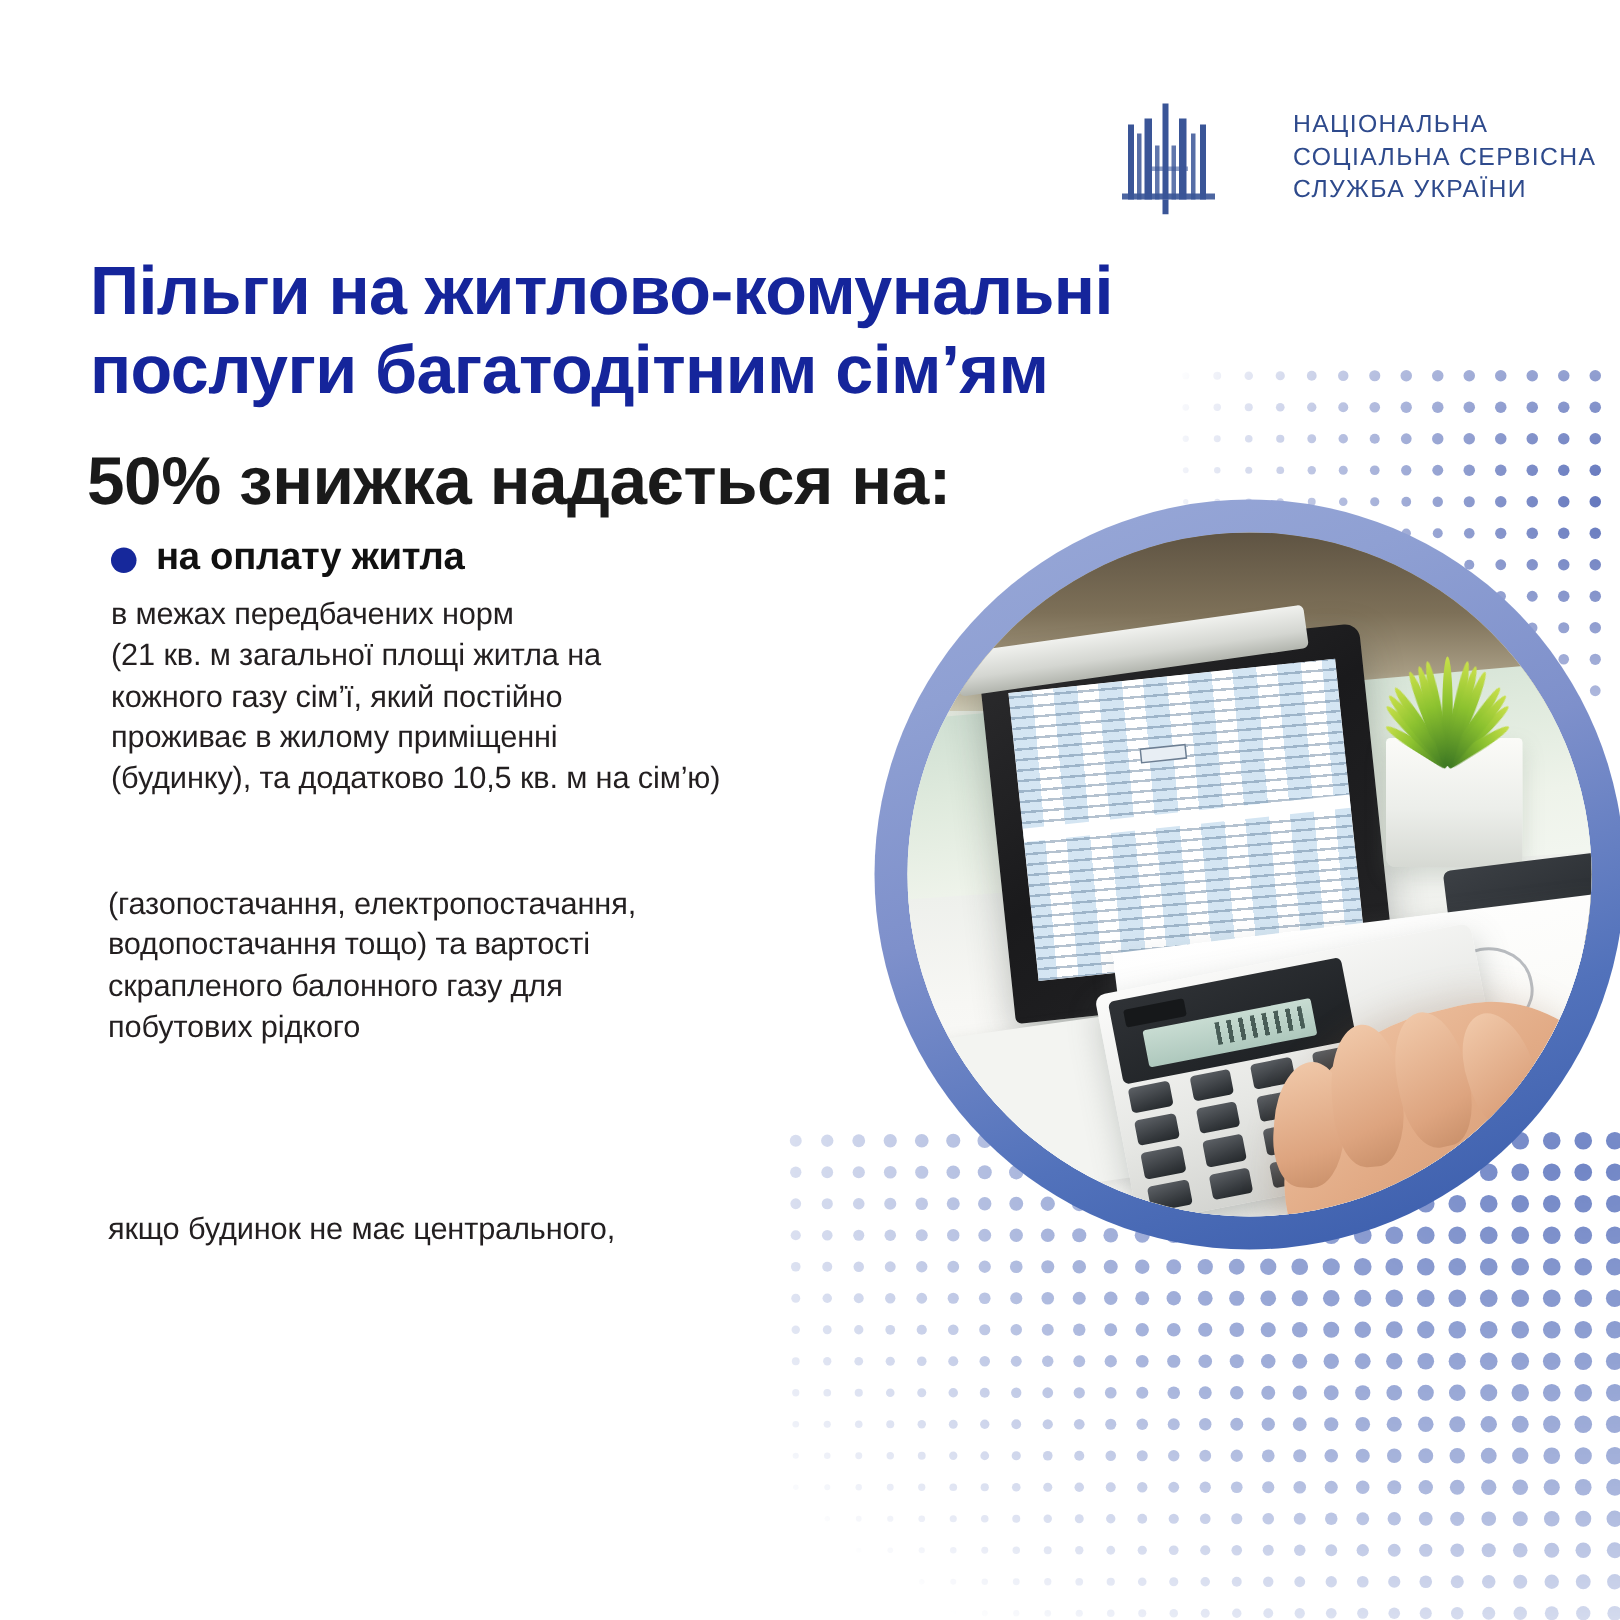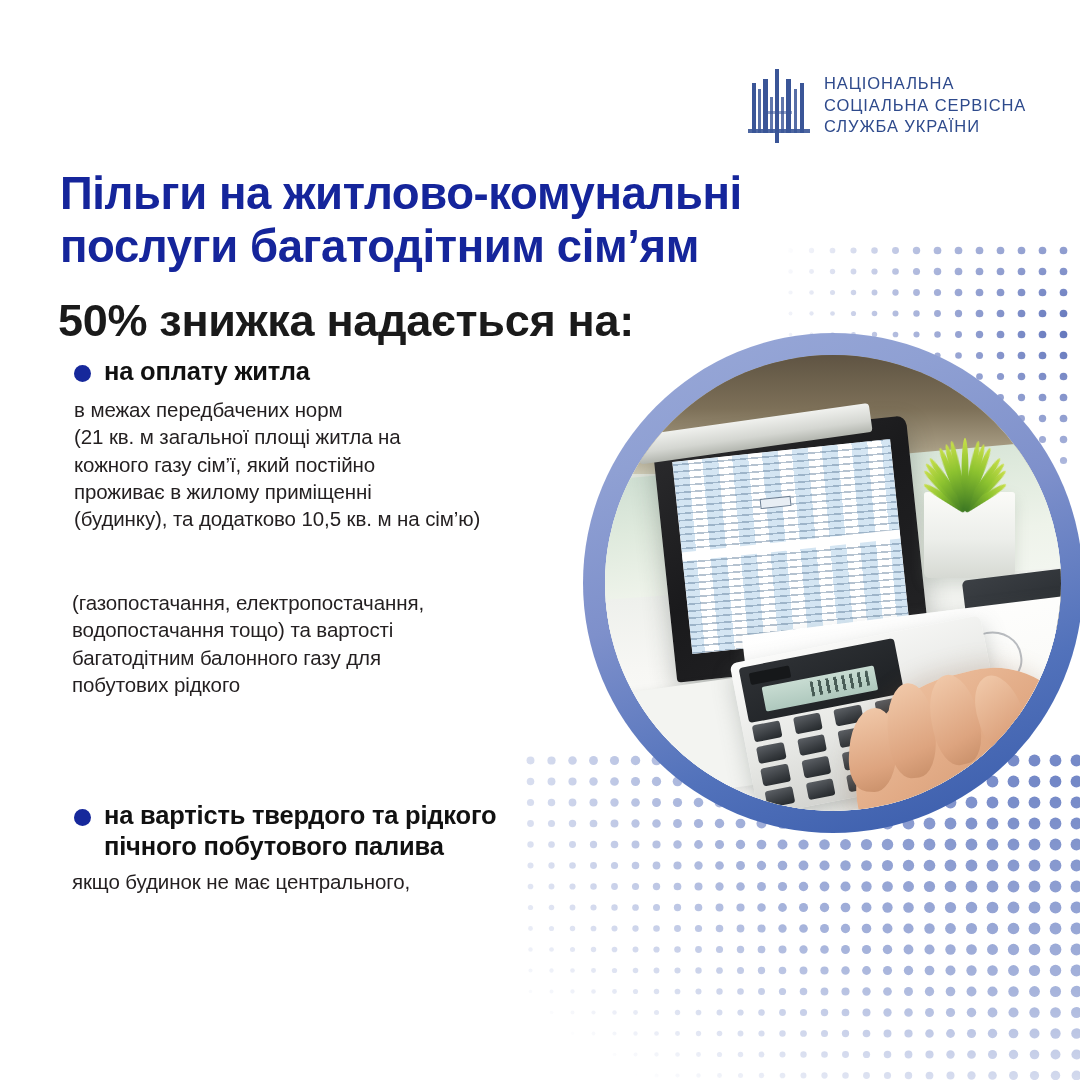--- a/index.html
+++ b/index.html
@@ -62,20 +62,21 @@
     gap: 3px;
   }
   #logo-text span {
     display: block;
     font-size: 16.5px;
     letter-spacing: 0.9px;
     font-weight: 400;
     color: #2e4a8c;
     line-height: 1.12;
     white-space: nowrap;
+    margin-left: 38px;
   }
 
   
   #headline {
     position: absolute;
     left: 60px;
     top: 168px;
     width: 830px;
     z-index: 6;
   }
@@ -1136,31 +1137,26 @@
       <span>кожного газу сім’ї, який постійно</span>
       <span>проживає в жилому приміщенні</span>
       <span>(будинку), та додатково 10,5 кв. м на сім’ю)</span>
     </div>
   </section>
 
   <section class="block" id="block-2">
     <div class="bullet-body">
       <span>(газопостачання, електропостачання,</span>
       <span>водопостачання тощо) та вартості</span>
-      <span>багатодітним балонного газу для</span>
+      <span>скрапленого балонного газу для</span>
       <span>побутових рідкого</span>
     </div>
   </section>
 
   <section class="block" id="block-3">
-    <div class="bullet-head">
-      <span class="bullet-dot"></span>
-      <span class="hl2">на вартість твердого та рідкого</span>
-      <span class="hl2">пічного побутового палива</span>
-    </div>
     <div class="bullet-body">
       <span>якщо будинок не має центрального,</span>
     </div>
   </section>
 
   <div id="photo-wrap">
     <div id="photo-ring"></div>
     <div id="photo-clip">
       <div class="scene">
         <div class="wall-warm"></div>

